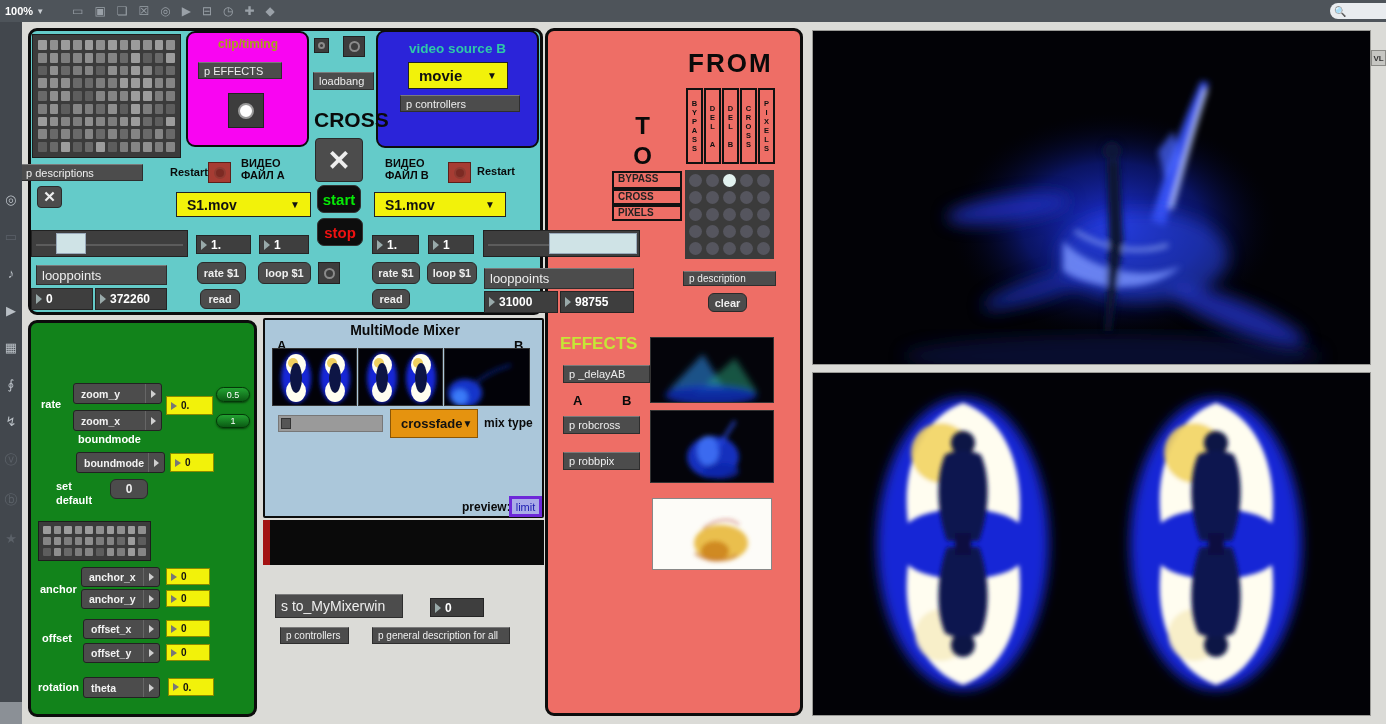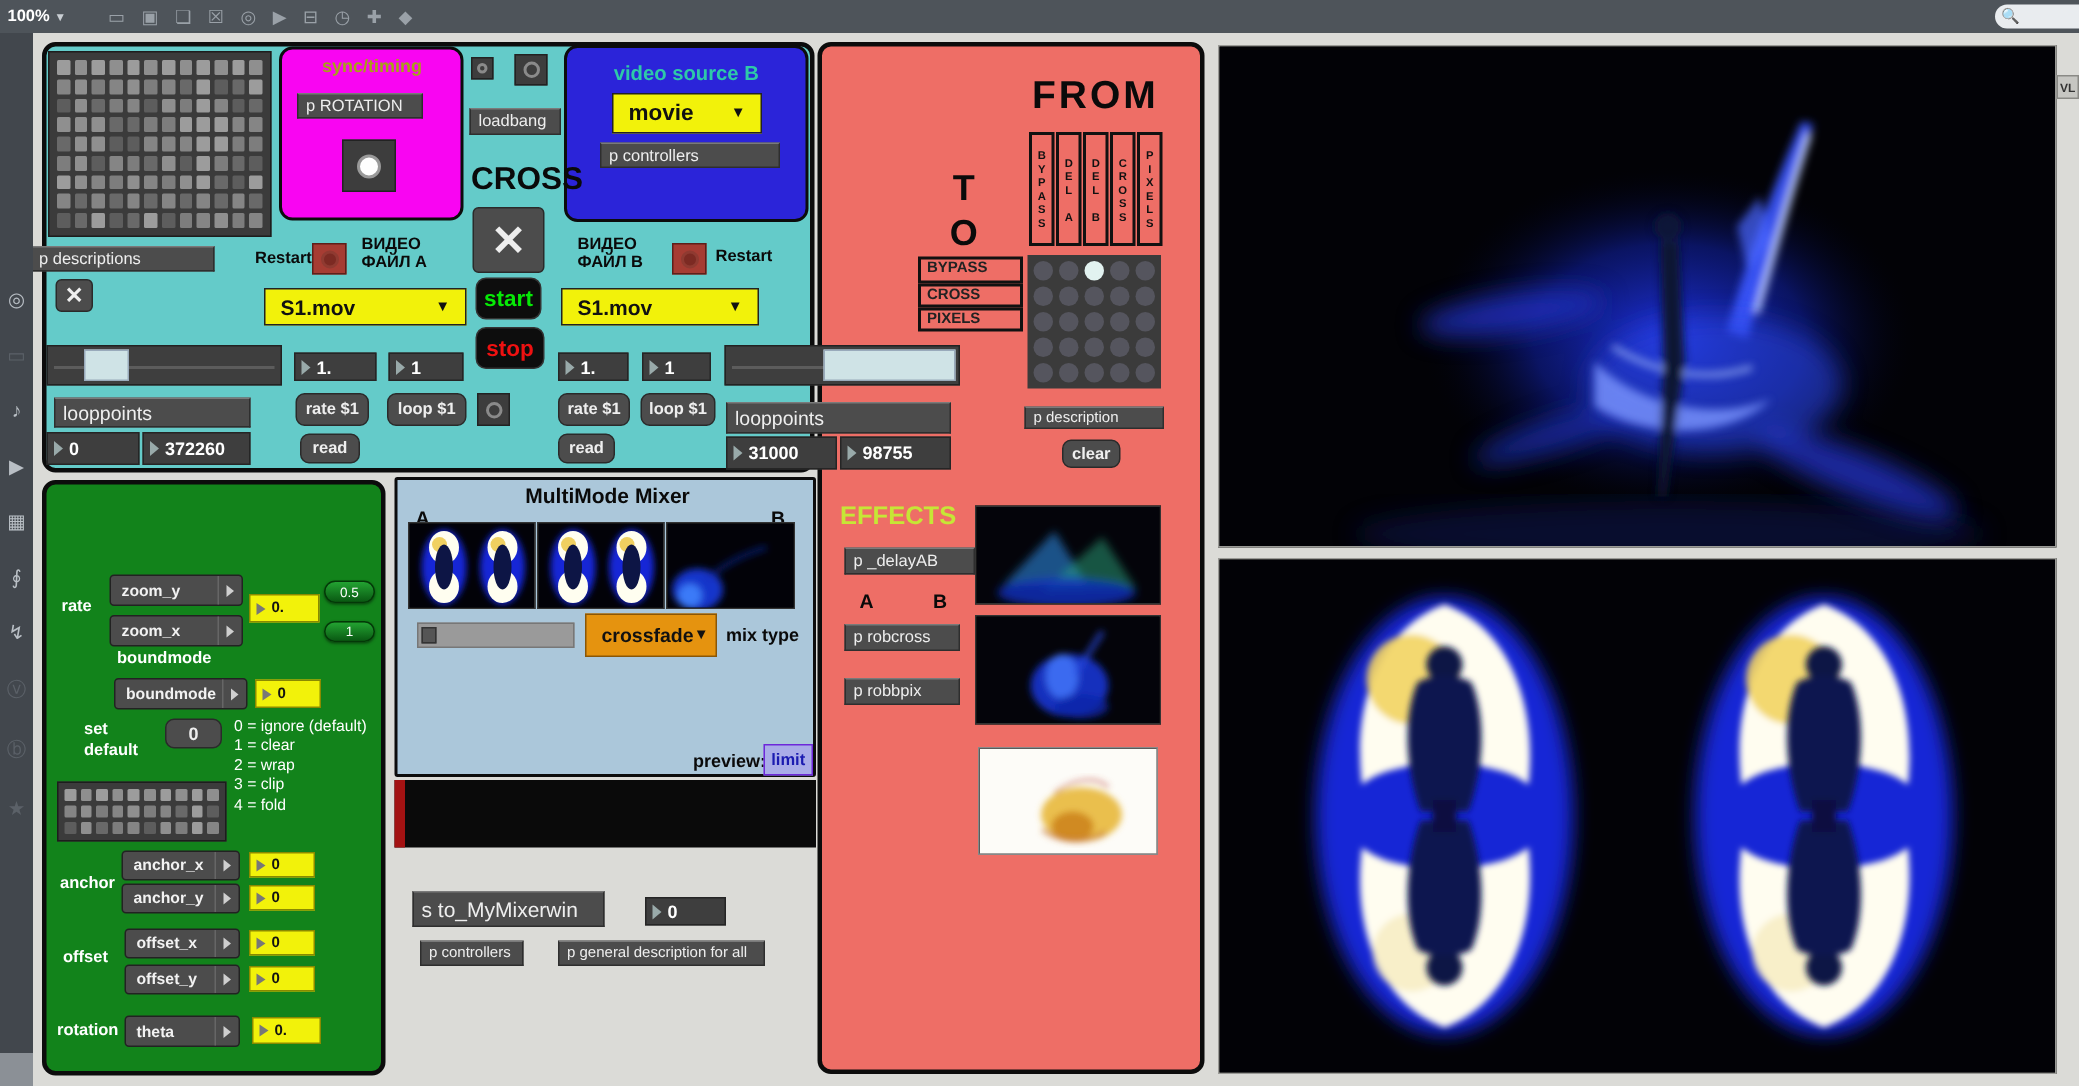--- a/index.html
+++ b/index.html
@@ -92,22 +92,22 @@
 
   .videobox { position:absolute; background:#000; border:1px solid #9a9a96; z-index:3; }
   .thumb { position:absolute; background:#000; border:1px solid #333; z-index:6; overflow:hidden; }
 
   .blackstrip { position:absolute; left:263px; top:520px; width:281px; height:45px; background:#0a0a0a; z-index:2; }
   .blackstrip .redbar { position:absolute; left:0; top:0; width:7px; height:100%; background:#a31212; }
 
   .vltab { position:absolute; left:1371px; top:50px; width:15px; height:16px; background:#c6c6c2;
            border:1px solid #8a8a86; font-size:8px; font-weight:bold; color:#333; z-index:5;
            display:flex; align-items:center; justify-content:center; }
-  .limitbtn { position:absolute; background:#a9ace8; border:1px solid #6d28d9; color:#1b1bb0;
-              font-size:11px; font-weight:bold; text-align:center; z-index:6; display:flex; align-items:center; justify-content:center; }
+  .limitbtn { position:absolute; background:#a9ace8; border:3px solid #6d28d9; color:#1b1bb0;
+              font-size:11px; font-weight:normal; text-align:center; z-index:6; display:flex; align-items:center; justify-content:center; }
 </style>
 </head>
 <body>
 
 <div class="stage">
 
   <div class="toolbar">
     <div class="zoomctl">
       <span>100%</span>
       <span class="caret">▼</span>
@@ -250,22 +250,22 @@
       <div class="gridsq" style="background: rgb(156, 156, 156);"></div>
       <div class="gridsq" style="background: rgb(93, 93, 93);"></div>
       <div class="gridsq" style="background: rgb(125, 125, 125);"></div>
       <div class="gridsq" style="background: rgb(133, 133, 133);"></div>
       <div class="gridsq" style="background: rgb(143, 143, 143);"></div>
       <div class="gridsq" style="background: rgb(125, 125, 125);"></div>
       <div class="gridsq" style="background: rgb(133, 133, 133);"></div>
     </div>
 
   <div class="panel magep"></div>
-  <div class="label" style="left:203px;top:37px;width:90px;text-align:center;color:#a8a018;font-weight:bold;font-size:12px;z-index:6">sync/timing</div>
-  <div class="obj" style="left:198px;top:62px;width:84px;height:17px">p ROTATION</div>
+  <div class="label" style="left:203px;top:37px;width:90px;text-align:center;color:#a8a018;font-weight:bold;font-size:12px;z-index:6">clip/timing</div>
+  <div class="obj" style="left:198px;top:62px;width:84px;height:17px">p EFFECTS</div>
   <div class="bangbtn" style="left:228px;top:93px;width:36px;height:35px">
     <span class="ring" style="width:16px;height:16px;background:#fff;border-color:#9a9a9a"></span>
   </div>
 
   <div class="bangbtn" style="left:314px;top:38px;width:15px;height:15px">
     <span class="ring" style="width:7px;height:7px"></span>
   </div>
   <div class="bangbtn" style="left:343px;top:36px;width:22px;height:21px">
     <span class="ring" style="width:11px;height:11px"></span>
   </div>
@@ -487,27 +487,20 @@
       </span>
   </div>
   <div class="ynum" style="left:170px;top:453px;width:44px;height:19px">
     <span class="tri"></span>
       <span>0</span>
   </div>
 
   <div class="label" style="left:56px;top:479px;color:#fff;font-weight:bold;font-size:11px;white-space:pre-line;line-height:1.3">set
 default</div>
   <div class="msg" style="left:110px;top:479px;width:38px;height:20px;font-size:12px">0</div>
-  <div class="label" style="left:156px;top:478px;color:#fff;font-size:10.5px;line-height:1.25">
-    <div>0 = ignore (default)</div>
-    <div>1 = clear</div>
-    <div>2 = wrap</div>
-    <div>3 = clip</div>
-    <div>4 = fold</div>
-  </div>
 
   <div class="minimatrix" id="minigrid" style="grid-template-columns: repeat(10, 1fr);">
       <div class="gridsq" style="background: rgb(156, 156, 156);"></div>
       <div class="gridsq" style="background: rgb(143, 143, 143);"></div>
       <div class="gridsq" style="background: rgb(156, 156, 156);"></div>
       <div class="gridsq" style="background: rgb(143, 143, 143);"></div>
       <div class="gridsq" style="background: rgb(156, 156, 156);"></div>
       <div class="gridsq" style="background: rgb(143, 143, 143);"></div>
       <div class="gridsq" style="background: rgb(156, 156, 156);"></div>
       <div class="gridsq" style="background: rgb(143, 143, 143);"></div>

